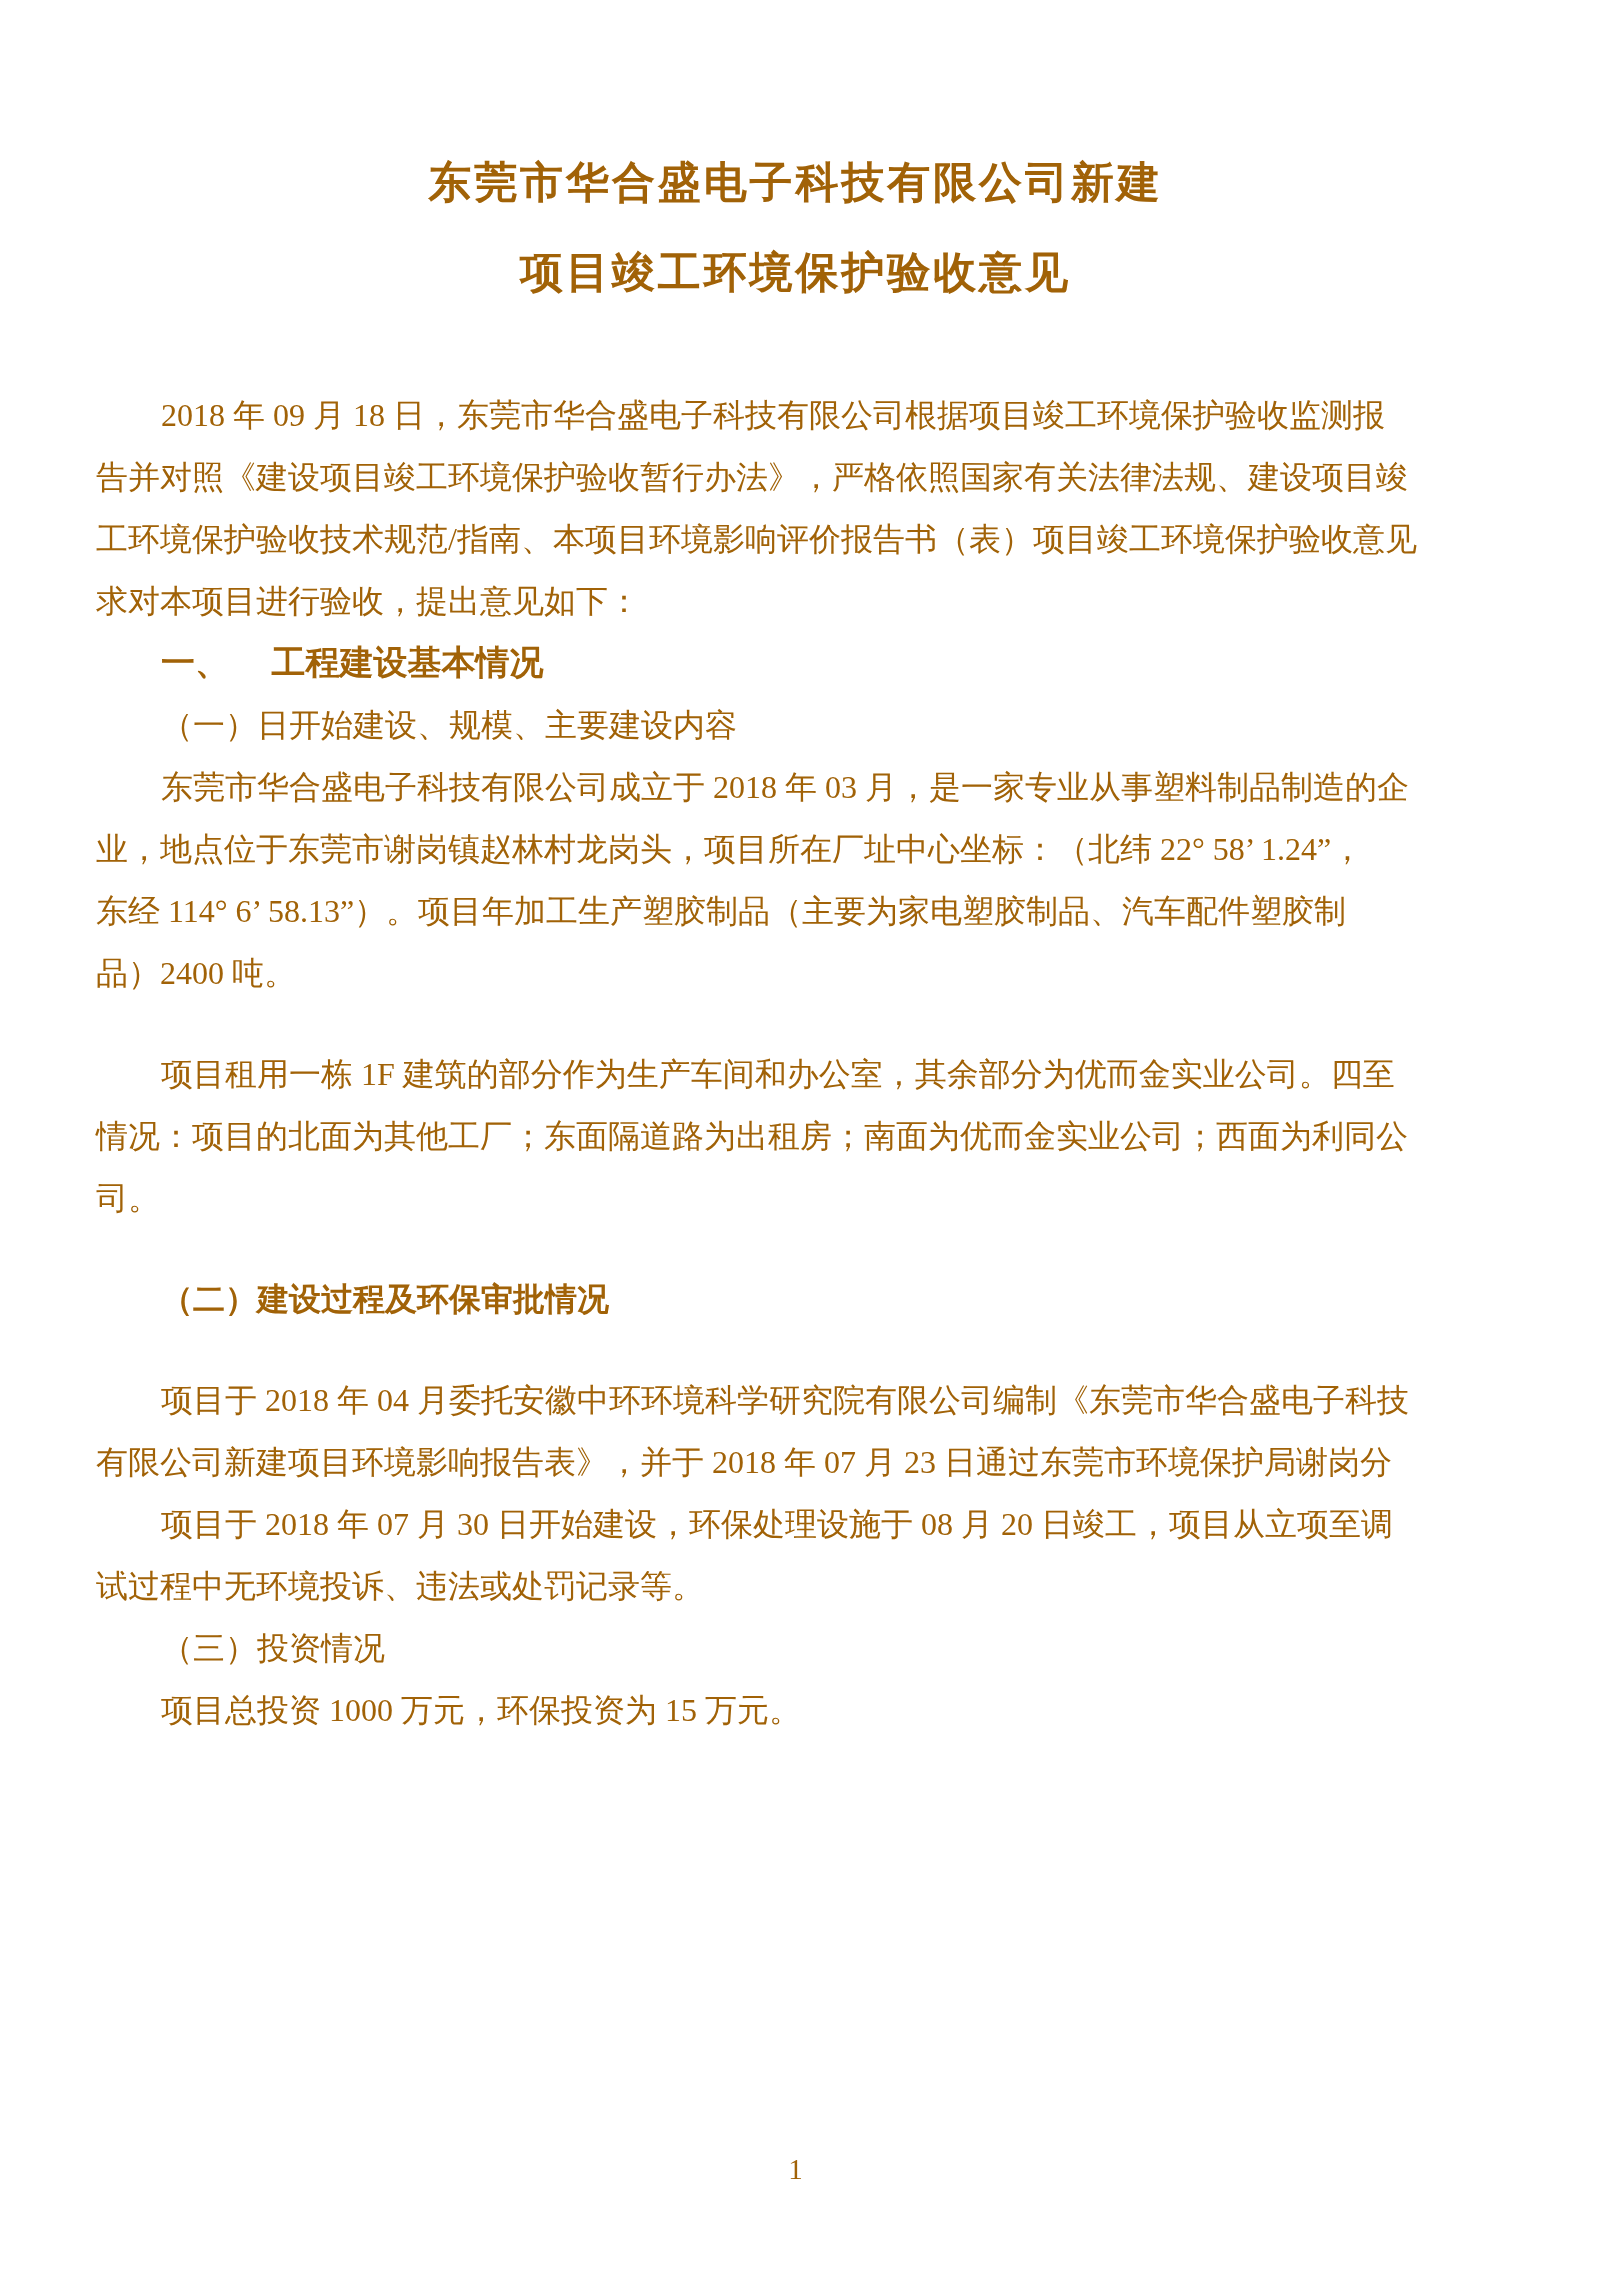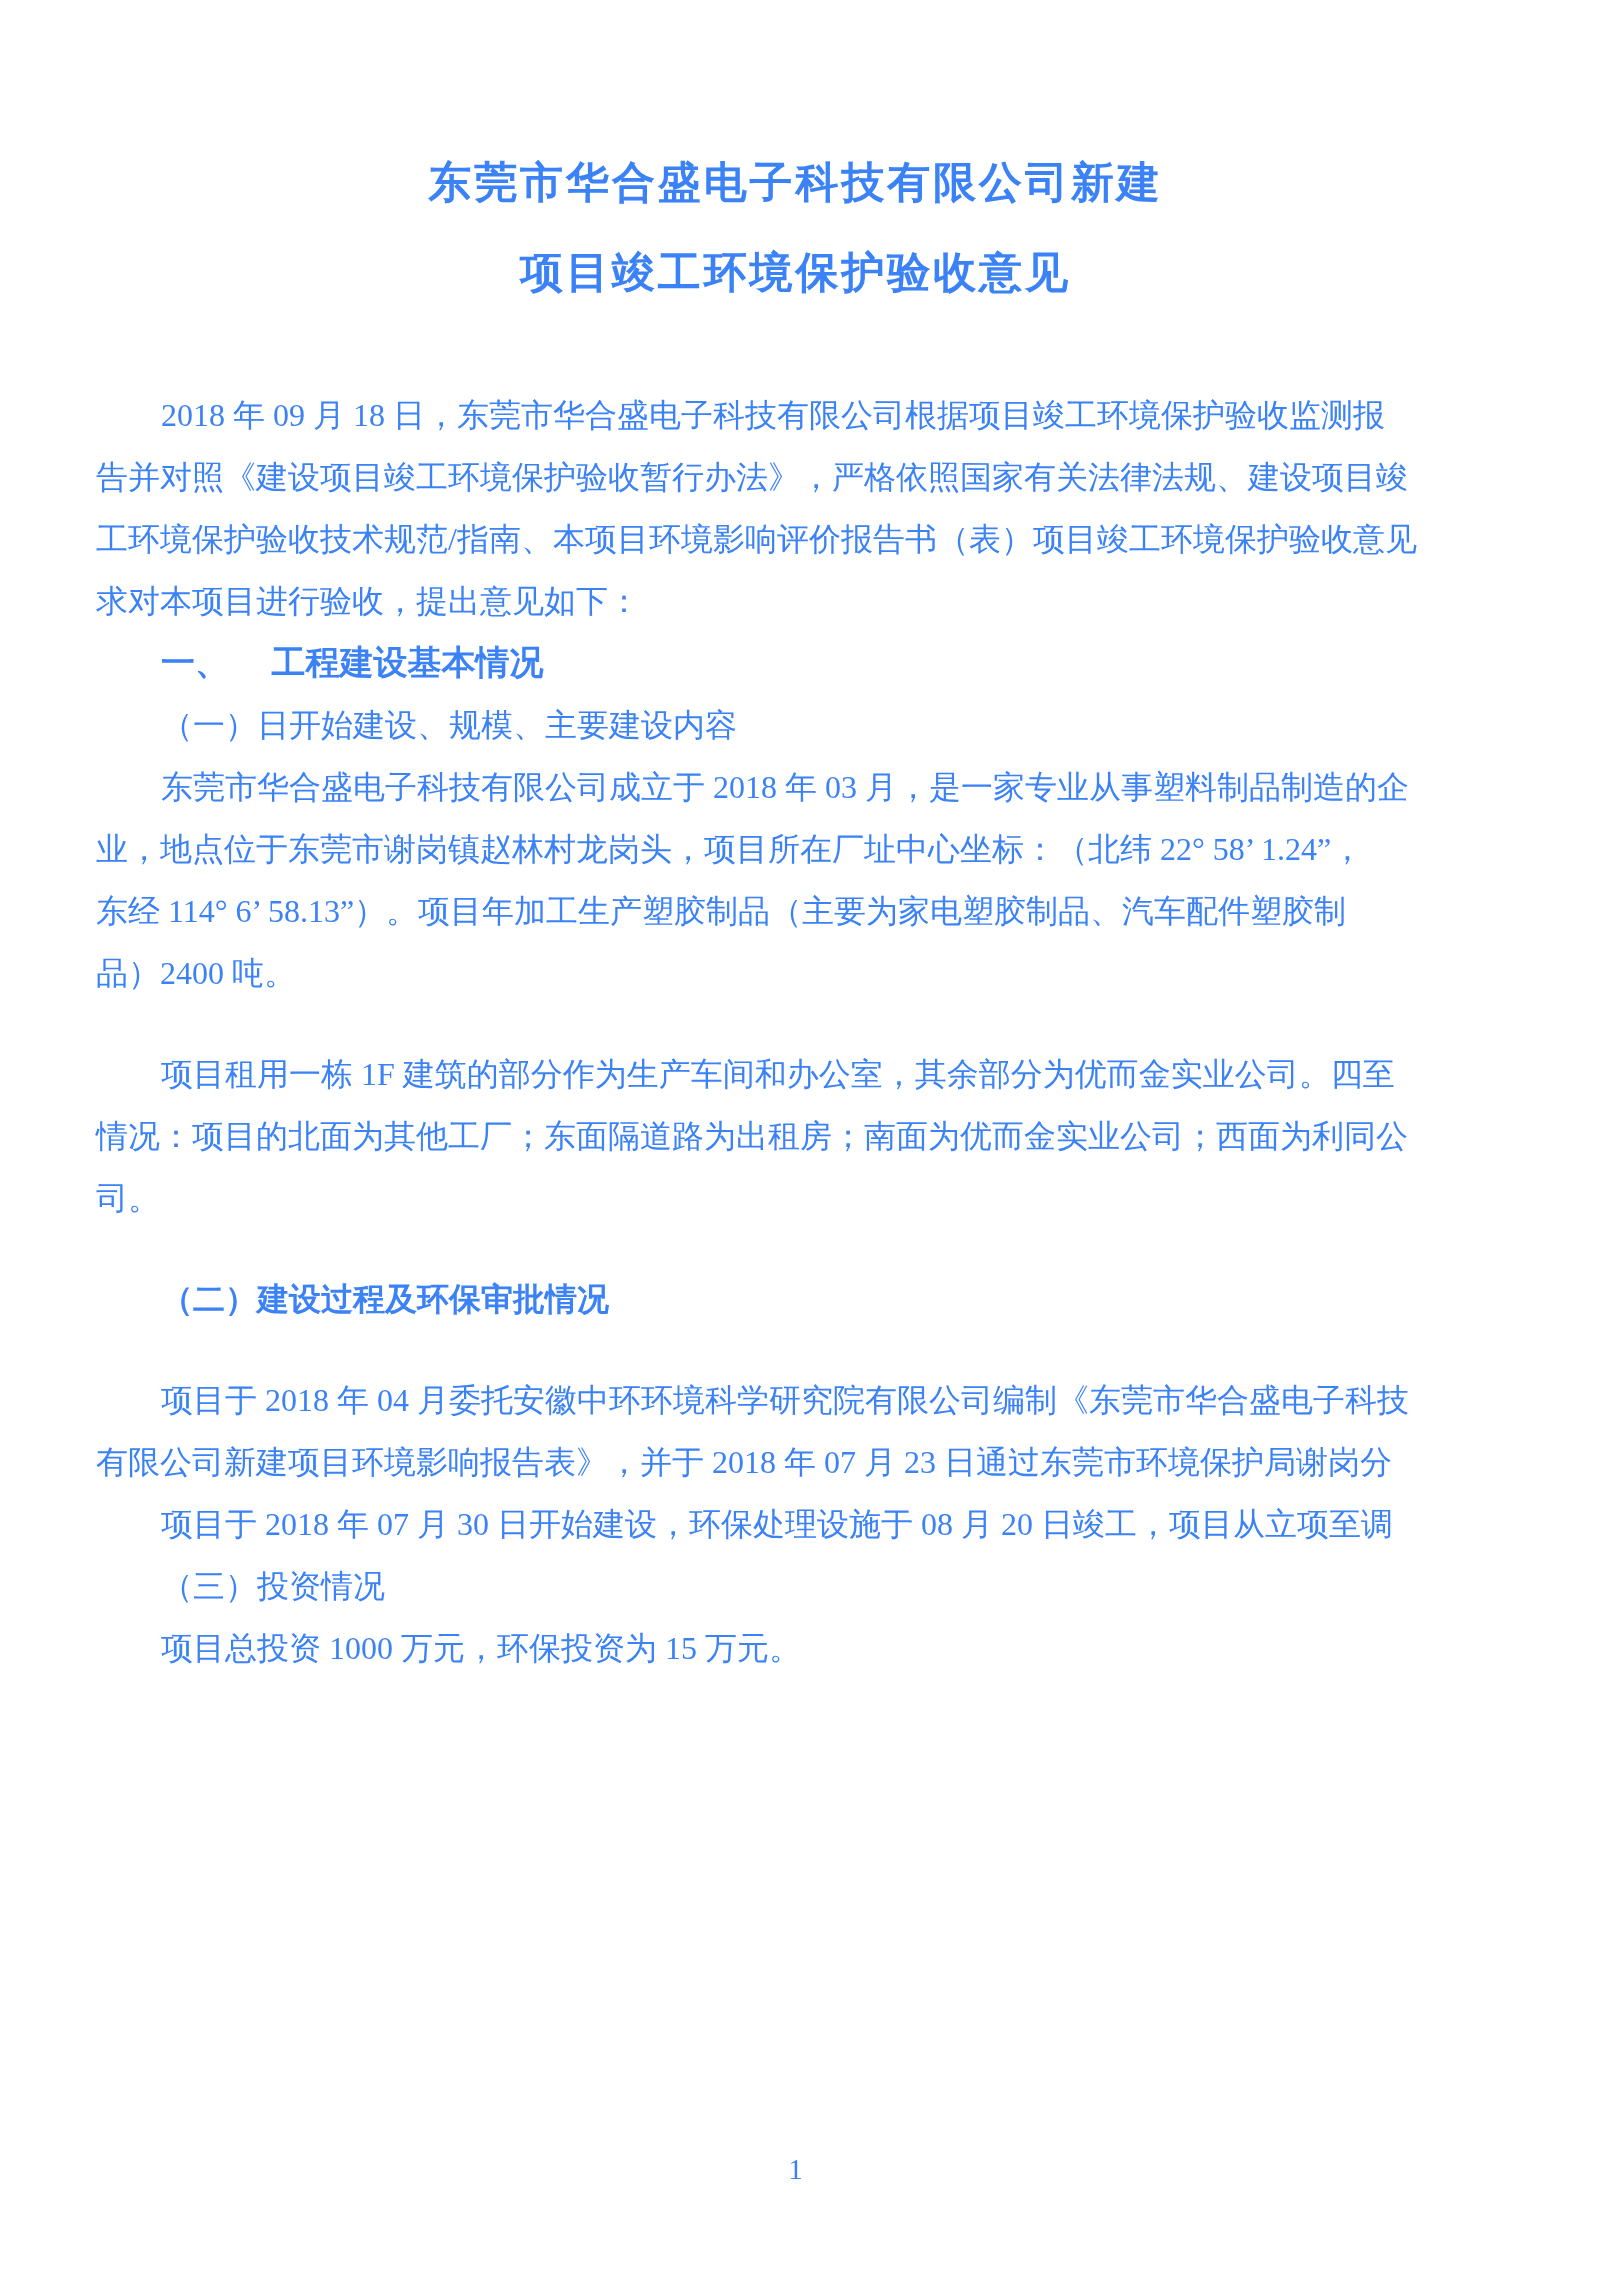--- a/index.html
+++ b/index.html
@@ -5,21 +5,21 @@
   html, body {
     margin: 0;
     padding: 0;
     background: #ffffff;
   }
   .page {
     position: relative;
     width: 1591px;
     height: 2293px;
     background: #ffffff;
-    color: #3b82f6;
+    color: #a16207;
     font-family: "Liberation Serif", "DejaVu Serif", serif;
     overflow: hidden;
   }
   .title-block {
     padding-top: 138px;
     text-align: center;
   }
   .title-line {
     font-size: 43px;
     font-weight: bold;
@@ -82,18 +82,19 @@
       <div class="line blank"></div>
       <div class="line indent">项目租用一栋 1F 建筑的部分作为生产车间和办公室，其余部分为优而金实业公司。四至</div>
       <div class="line">情况：项目的北面为其他工厂；东面隔道路为出租房；南面为优而金实业公司；西面为利同公</div>
       <div class="line">司。</div>
       <div class="line blank"></div>
       <div class="line indent bold">（二）建设过程及环保审批情况</div>
       <div class="line blank"></div>
       <div class="line indent">项目于 2018 年 04 月委托安徽中环环境科学研究院有限公司编制《东莞市华合盛电子科技</div>
       <div class="line">有限公司新建项目环境影响报告表》，并于 2018 年 07 月 23 日通过东莞市环境保护局谢岗分</div>
       <div class="line indent">项目于 2018 年 07 月 30 日开始建设，环保处理设施于 08 月 20 日竣工，项目从立项至调</div>
+      <div class="line">试过程中无环境投诉、违法或处罚记录等。</div>
       <div class="line indent">（三）投资情况</div>
       <div class="line indent">项目总投资 1000 万元，环保投资为 15 万元。</div>
     </div>
   <div class="page-number">1</div>
 </div>
 
 
 </body></html>

